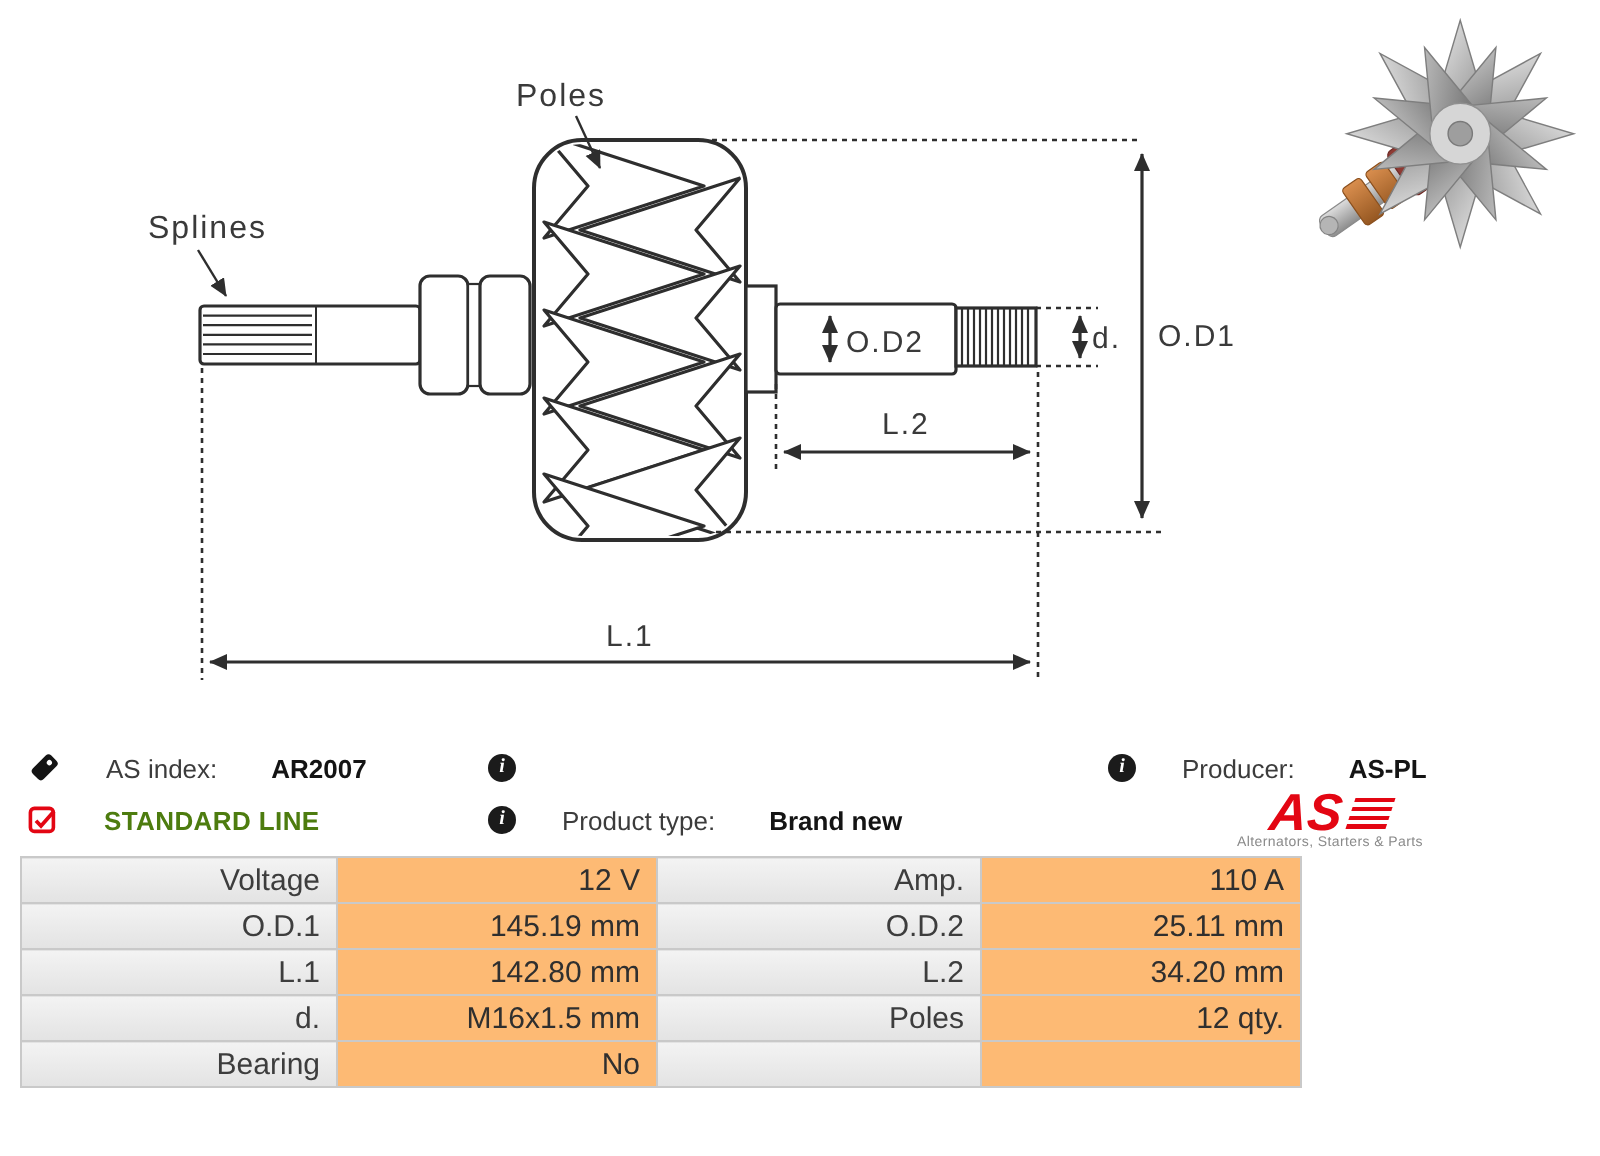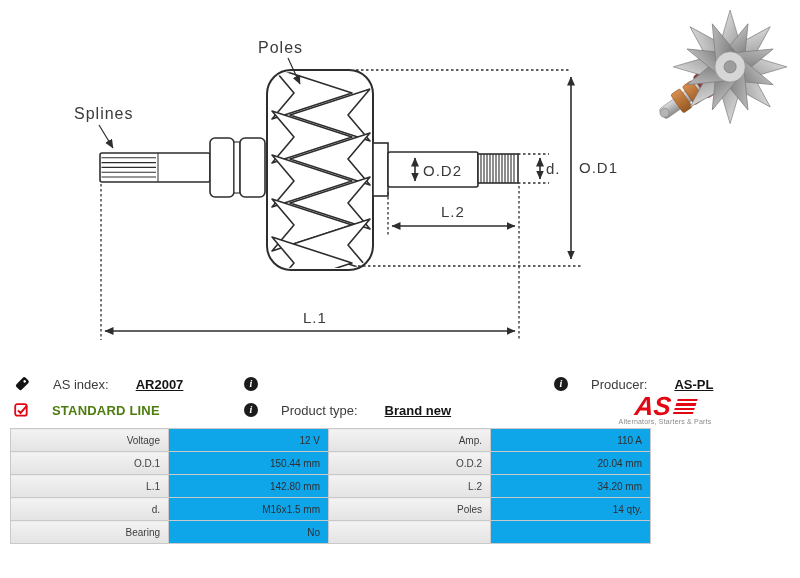--- a/index.html
+++ b/index.html
@@ -9,43 +9,43 @@
   
   .diagram{position:absolute;left:0;top:0;width:800px;height:360px;}
   .diagram text{fill:#3a3a3a;font-family:"Liberation Sans",sans-serif;letter-spacing:1px;}
 
   
   .photo{position:absolute;left:645px;top:2px;width:152px;height:152px;}
 
   
   .info-item{position:absolute;display:flex;align-items:center;gap:23px;height:18px;
              font-size:13px;color:#3c3c3c;white-space:nowrap;}
-  .info-item b{color:#141414;margin-left:4px;text-decoration:underline;}
+  .info-item b{color:#141414;margin-left:4px;}
   .ii{display:inline-block;flex:0 0 auto;width:14px;height:14px;border-radius:50%;
       background:#1b1b1b;color:#fff;font-size:10px;font-weight:bold;text-align:center;
       line-height:14px;font-family:"Liberation Serif",serif;font-style:italic;}
   .std-line{color:#4d7c0f;font-weight:700;letter-spacing:.2px;}
 
   .brand-logo{position:absolute;left:598px;top:393px;width:134px;text-align:center;}
   .logo-row{display:flex;align-items:flex-end;justify-content:center;height:24px;}
   .logo-as{font-style:italic;font-weight:bold;font-size:26px;line-height:22px;color:#e30613;
            transform:skewX(-6deg);display:inline-block;}
   .logo-flag{display:inline-block;width:20px;height:17px;margin-left:3px;margin-bottom:1px;
              background:repeating-linear-gradient(180deg,#e30613 0 2.2px,#ffffff 2.2px 4.4px);
              transform:skewX(-18deg);}
   .logo-tagline{font-size:7px;color:#8a8a8a;margin-top:1px;letter-spacing:.2px;}
 
   
   .spec-table{position:absolute;left:10px;top:428px;width:640px;border-collapse:collapse;
               table-layout:fixed;}
-  .spec-table td{border:1px solid #c9c9c9;height:23px;font-size:10px;color:#3d3d3d;
+  .spec-table td{border:1px solid #c9c9c9;height:23px;font-size:15px;color:#3d3d3d;
                  text-align:right;padding:0 8px 0 4px;box-sizing:border-box;
                  white-space:nowrap;overflow:hidden;}
   .spec-table td.lbl{background:linear-gradient(#f3f3f3,#e3e3e3);}
-  .spec-table td.val{background:#0ea5e9;color:#2f2f2f;}
+  .spec-table td.val{background:#fdba74;color:#2f2f2f;}
 </style>
 </head>
 <body>
 
 <div class="page">
 
   <svg class="diagram" viewBox="0 0 800 360" xmlns="http://www.w3.org/2000/svg">
     <defs>
       <marker id="ah" markerWidth="11" markerHeight="9" refX="8.5" refY="4" orient="auto-start-reverse" markerUnits="userSpaceOnUse">
           <path d="M0,0 L9,4 L0,8 Z" fill="#2e2e2e"></path>
@@ -251,35 +251,35 @@
       </colgroup>
     <tbody>
       <tr>
         <td class="lbl">Voltage</td>
         <td class="val">12 V</td>
         <td class="lbl">Amp.</td>
         <td class="val">110 A</td>
       </tr>
       <tr>
         <td class="lbl">O.D.1</td>
-        <td class="val">150.44 mm</td>
+        <td class="val">145.19 mm</td>
         <td class="lbl">O.D.2</td>
-        <td class="val">20.04 mm</td>
+        <td class="val">25.11 mm</td>
       </tr>
       <tr>
         <td class="lbl">L.1</td>
         <td class="val">142.80 mm</td>
         <td class="lbl">L.2</td>
         <td class="val">34.20 mm</td>
       </tr>
       <tr>
         <td class="lbl">d.</td>
         <td class="val">M16x1.5 mm</td>
         <td class="lbl">Poles</td>
-        <td class="val">14 qty.</td>
+        <td class="val">12 qty.</td>
       </tr>
       <tr>
         <td class="lbl">Bearing</td>
         <td class="val">No</td>
         <td class="lbl"></td>
         <td class="val"></td>
       </tr>
     </tbody>
   </table>
 </div>

